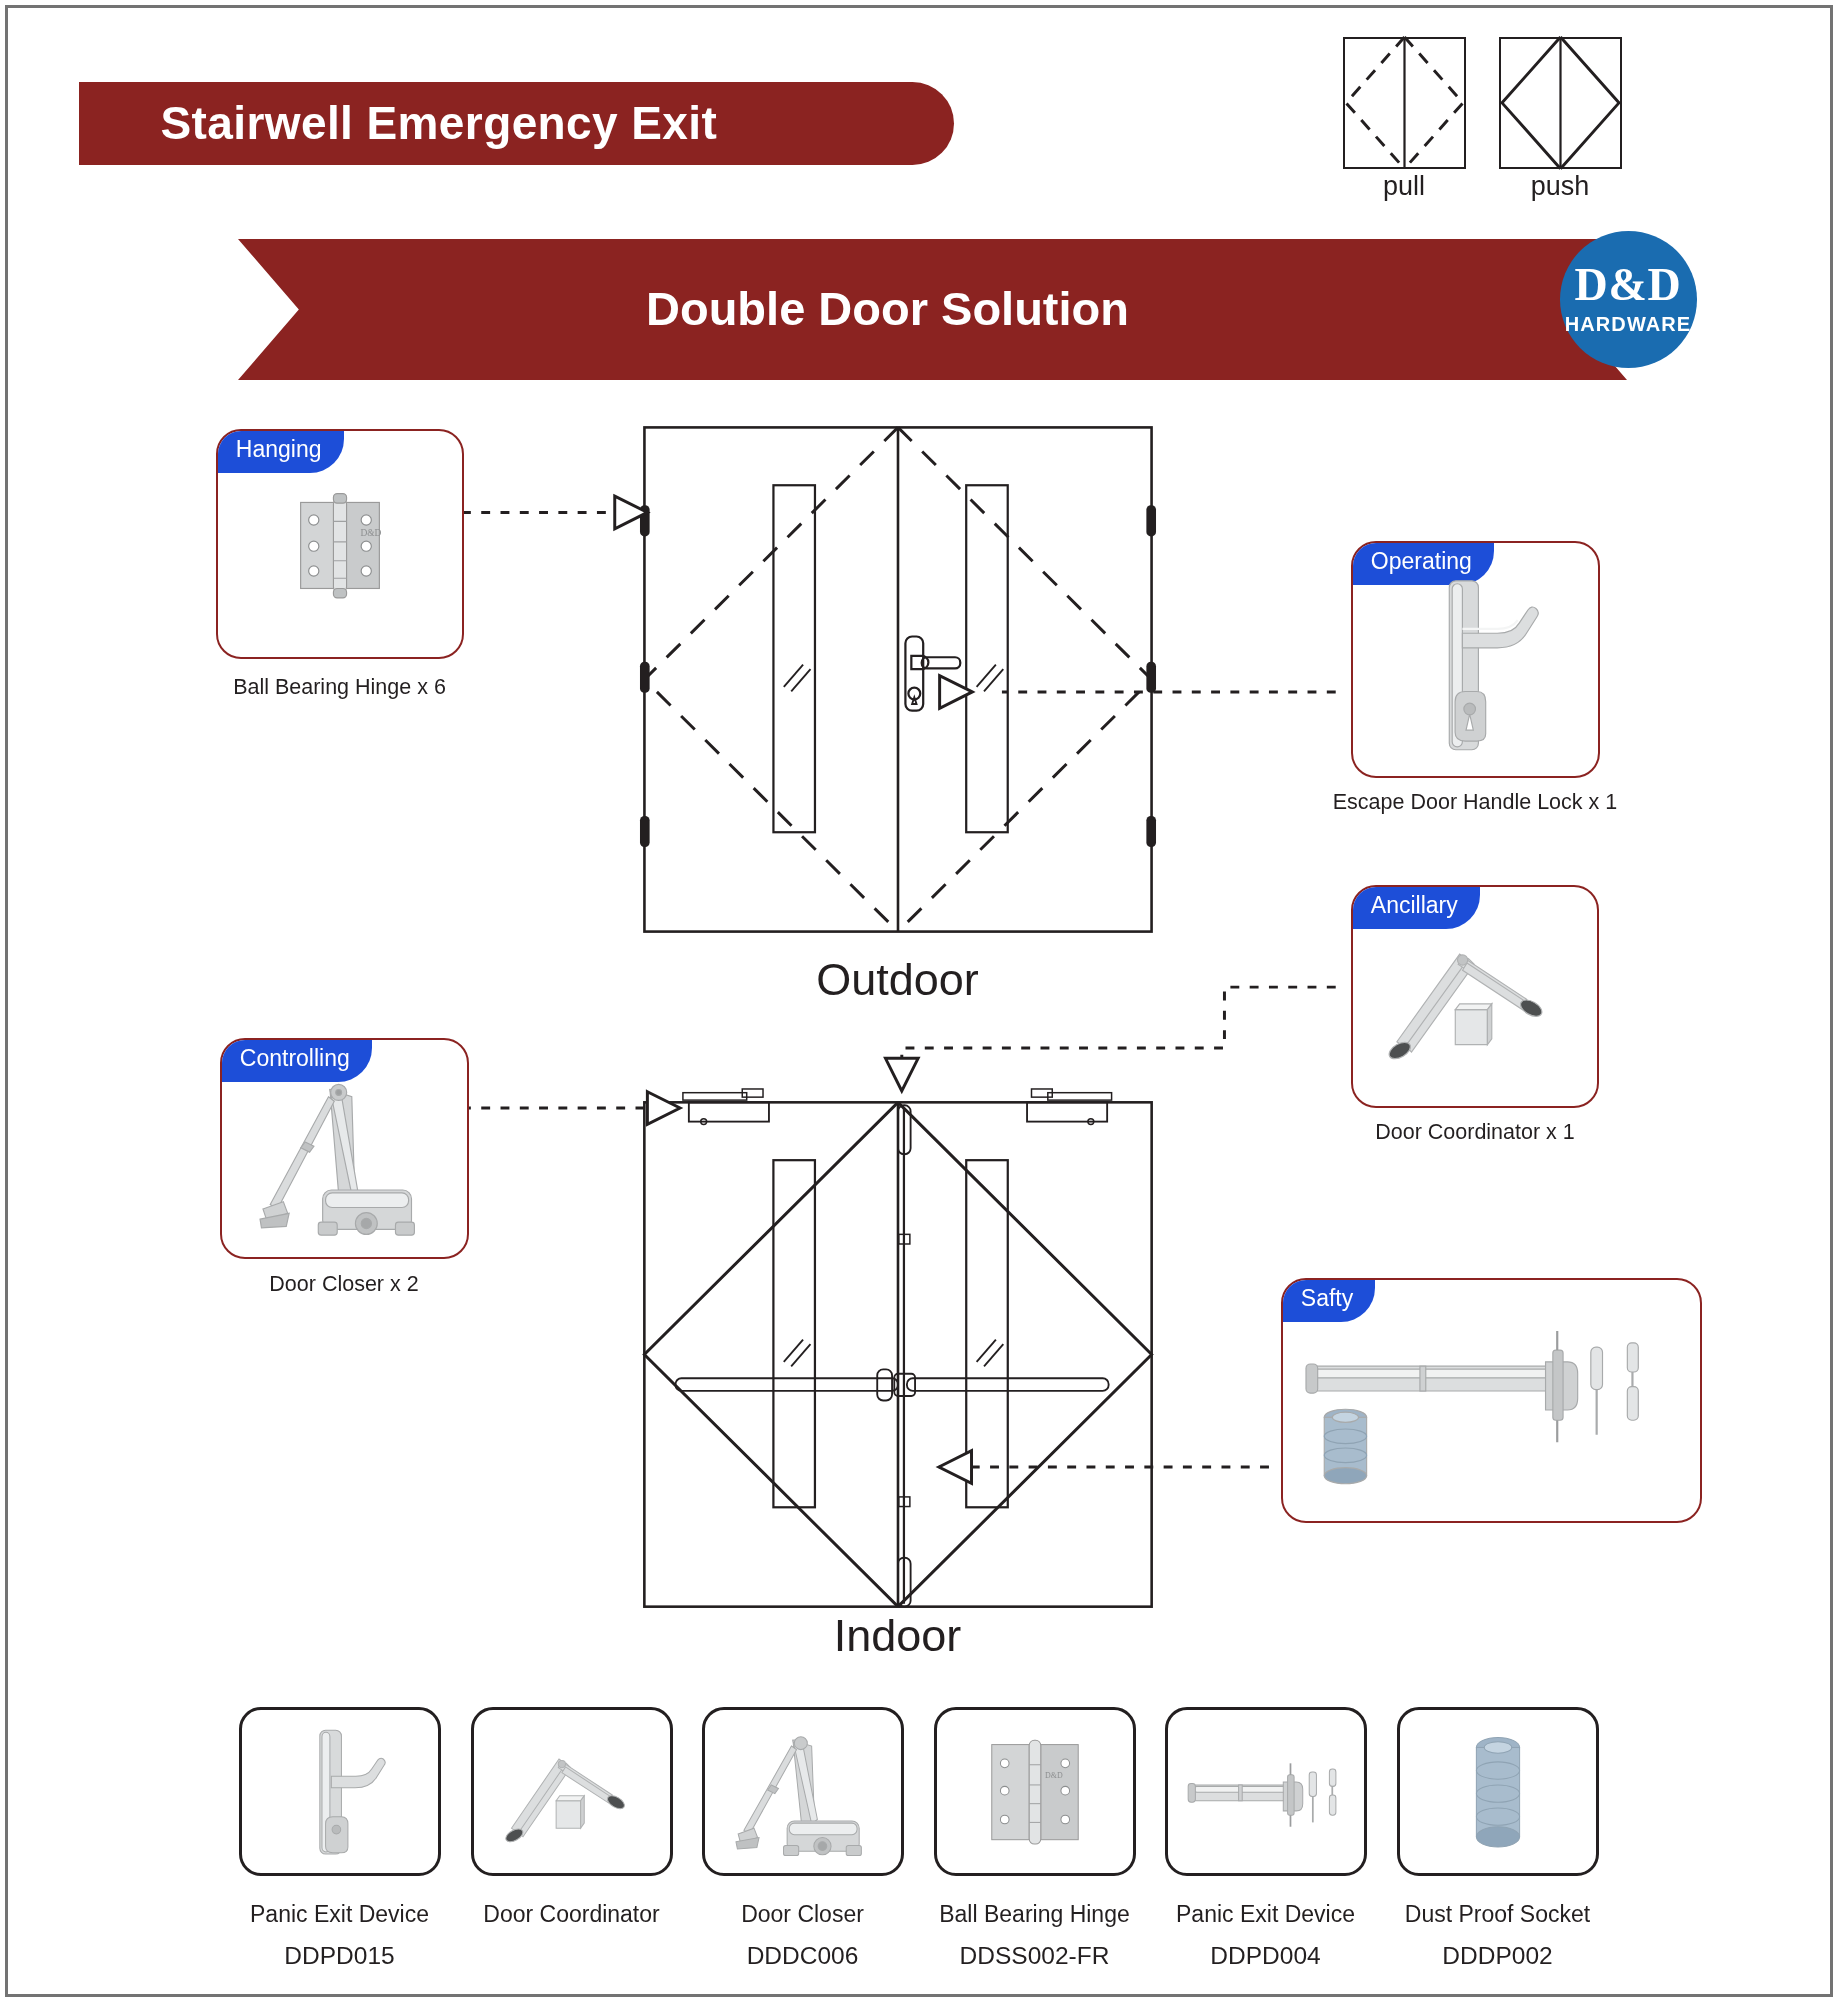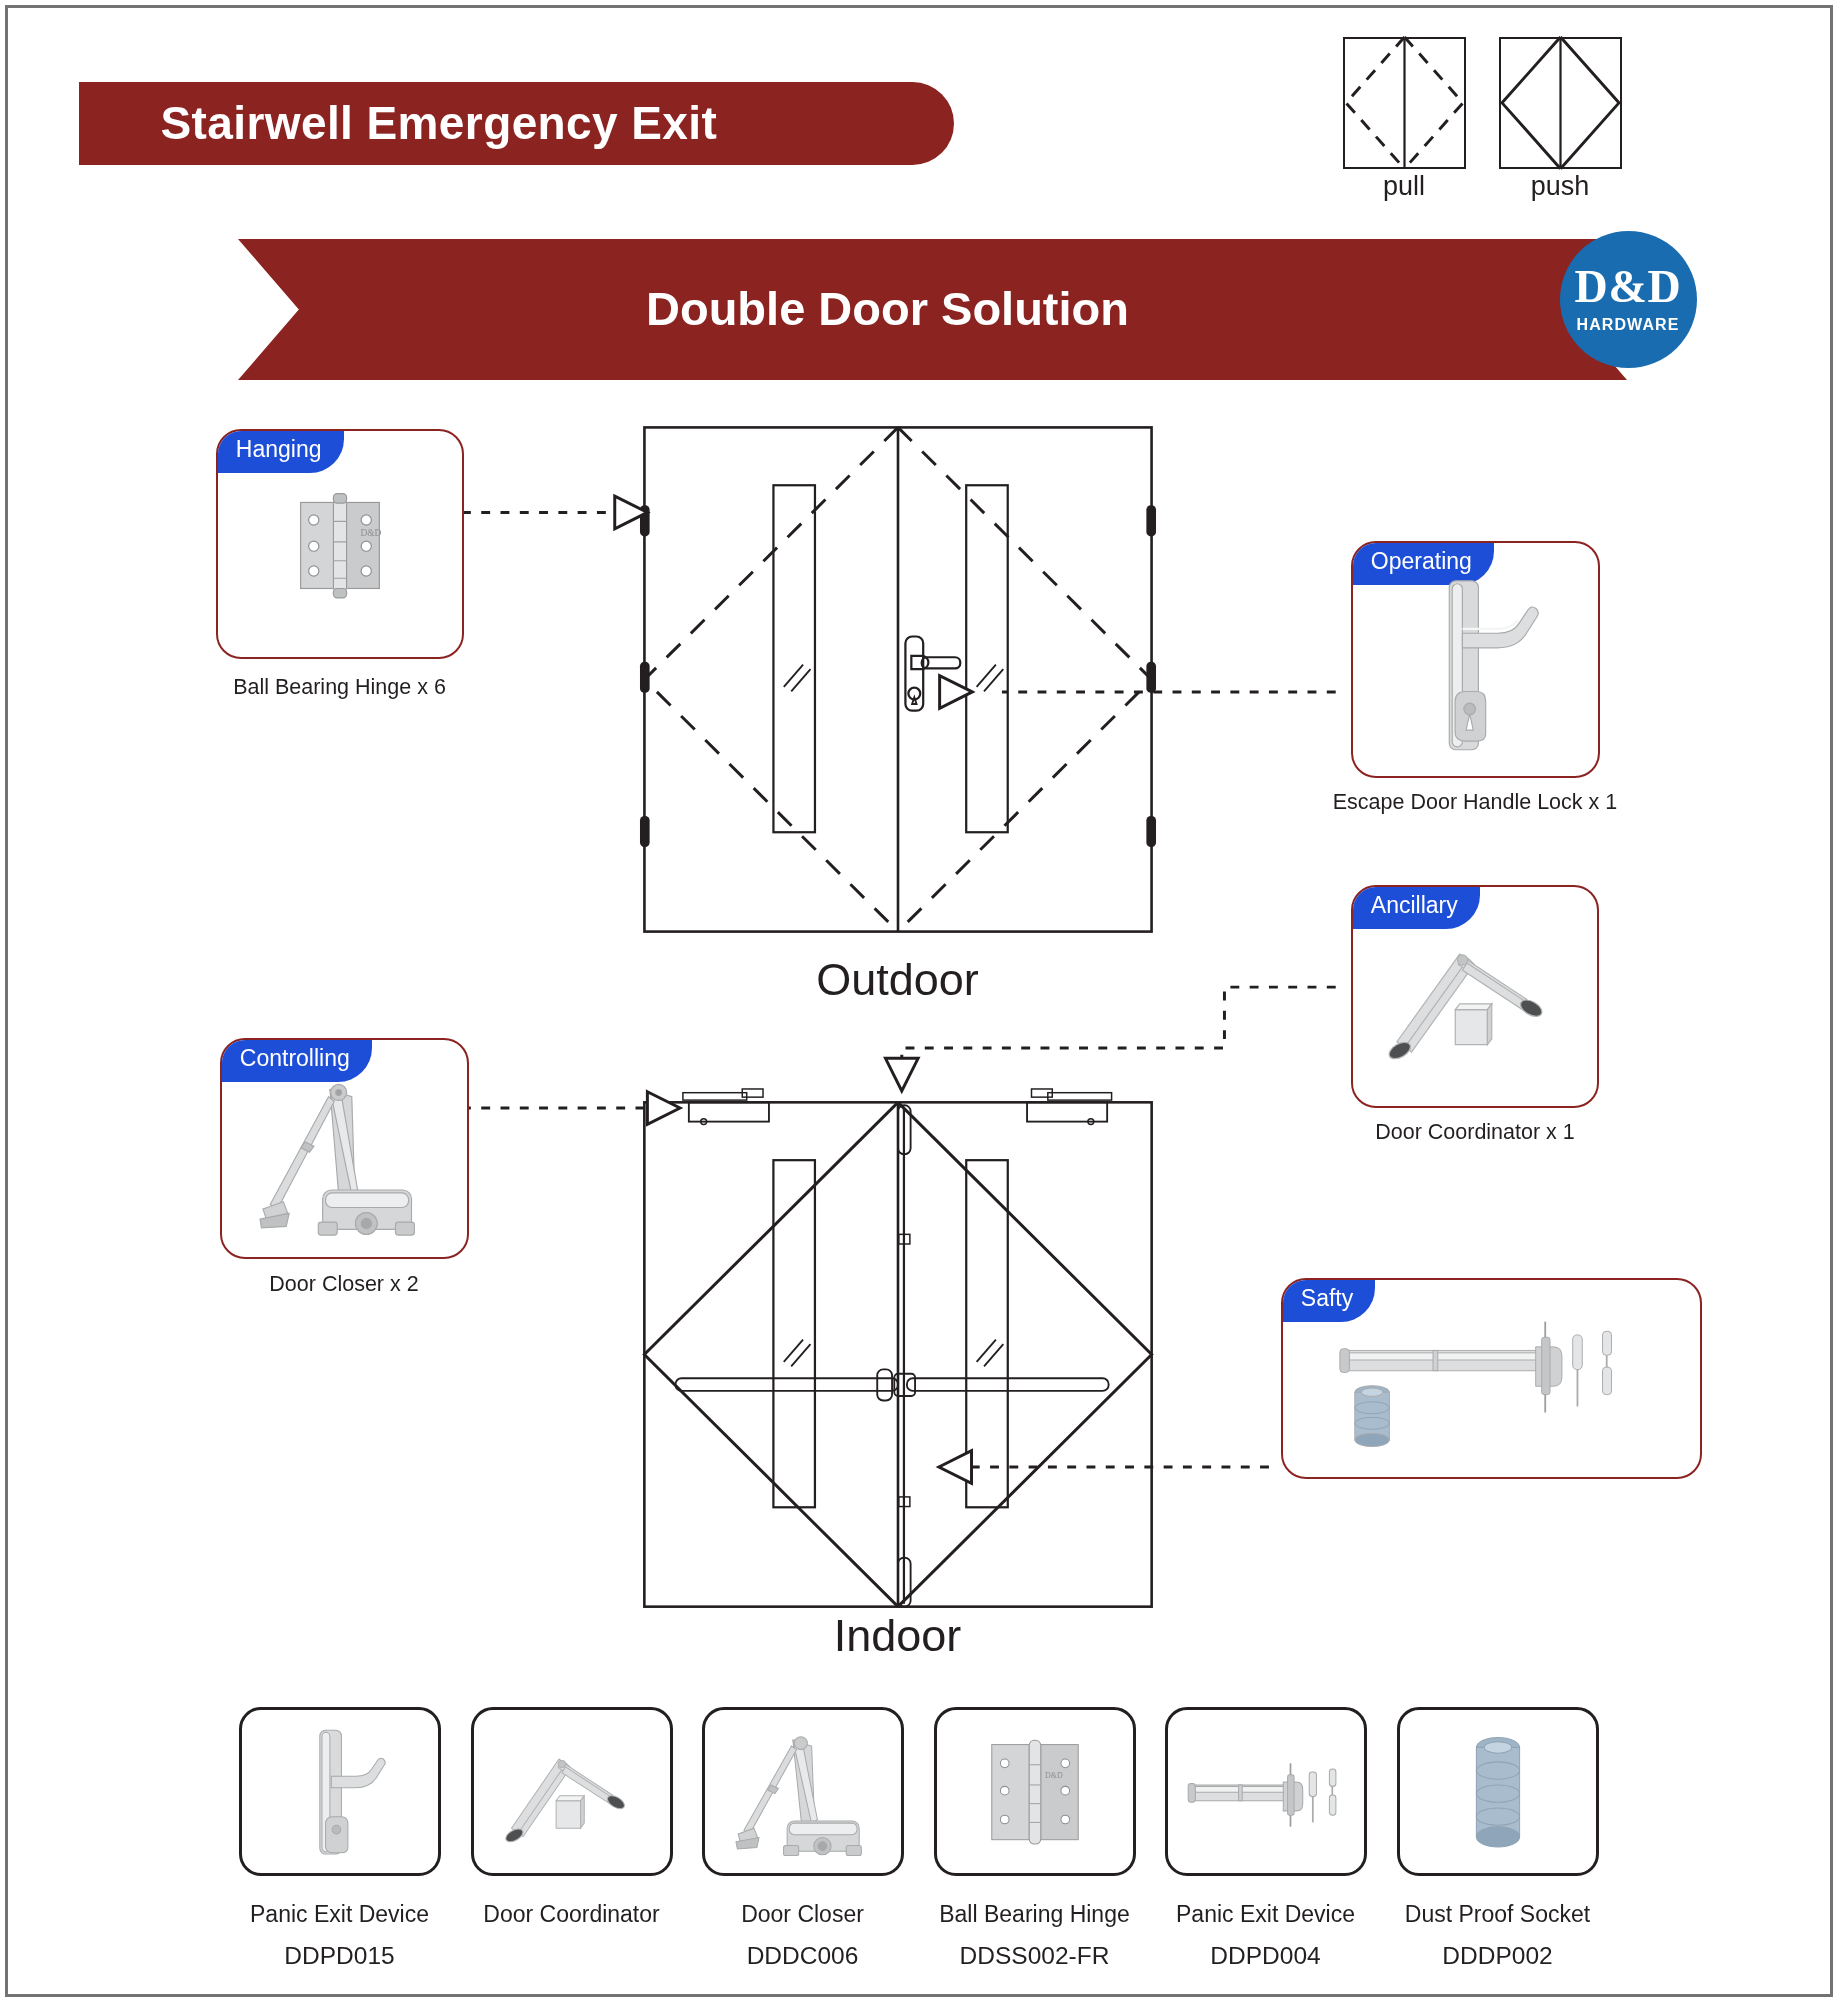--- a/index.html
+++ b/index.html
@@ -23,21 +23,21 @@
   #ribbon .rib-shape{position:absolute;left:0;top:0;width:100%;height:100%;}
   #ribbon .rib-text{position:absolute;left:0;top:0;width:100%;height:100%;
       display:flex;flex-direction:column;align-items:center;justify-content:center;color:#fff;padding-right:89px;box-sizing:border-box;}
   #ribbon .l1{font-size:47px;font-weight:bold;line-height:1.04;white-space:nowrap;}
   #ribbon .l2{font-size:35px;line-height:1.18;white-space:nowrap;}
 
   
   #logo{left:1552px;top:223px;width:137px;height:137px;border-radius:50%;background:#1a6cb0;
         display:flex;flex-direction:column;align-items:center;justify-content:center;}
   #logo .dd{color:#fff;font-family:"Liberation Serif",serif;font-weight:bold;font-size:46px;line-height:1;letter-spacing:0.7px;}
-  #logo .hw{color:#fff;font-size:16px;font-weight:bold;letter-spacing:1.1px;margin-top:5.2px;}
+  #logo .hw{color:#fff;font-size:20px;font-weight:bold;letter-spacing:1.1px;margin-top:5.2px;}
 
   
   .card{position:absolute;border:2.2px solid #8b2321;border-radius:25px;background:#fff;box-sizing:border-box;overflow:hidden;}
   .card .tab{position:absolute;left:-0.7px;top:-0.7px;height:43px;background:#1d4ed8;
       border-radius:24px 0 34px 0;display:flex;align-items:center;}
   .card .tab span{color:#fff;font-size:23px;padding:0 22px 3px 19px;white-space:nowrap;}
   .card .art{position:absolute;left:0;top:0;width:100%;height:100%;}
   .cap{position:absolute;text-align:center;font-size:21.5px;color:#231f20;line-height:1.38;white-space:nowrap;}
 
   
@@ -293,21 +293,21 @@
         <rect x="142" y="210" width="114" height="20" rx="9" fill="#eceeef"></rect>
         <rect x="132" y="250" width="26" height="18" rx="4" fill="#c9cbcc"></rect>
         <rect x="238" y="250" width="26" height="18" rx="4" fill="#c9cbcc"></rect>
         <circle cx="198" cy="252" r="15" fill="#c0c2c3"></circle>
         <circle cx="198" cy="252" r="7" fill="#a6a8a9"></circle>
       </g>
     </svg>
   </div>
   <div class="cap" style="left:212px;top:1262px;width:249px;">Door Closer x 2</div>
 
-  <div class="card" style="left:1273px;top:1270px;width:421px;height:201px;">
+  <div class="card" style="left:1273px;top:1270px;width:421px;height:245px;">
     <div class="tab">
         <span>Safty</span>
       </div>
     <svg class="art" viewBox="0 0 568 330">
       <g stroke="#a8aaab" stroke-width="1.6">
         <rect x="38" y="118" width="330" height="34" rx="7" fill="#dcdedf"></rect>
         <rect x="42" y="122" width="322" height="12" rx="5" fill="#f1f2f2"></rect>
         <rect x="30" y="115" width="16" height="40" rx="6" fill="#c7c9ca"></rect>
         <rect x="186" y="118" width="8" height="34" fill="#cfd1d2"></rect>
         <path d="M358,112 h30 q14,0 14,16 v34 q0,16 -14,16 h-30 z" fill="#cfd1d2"></path>

